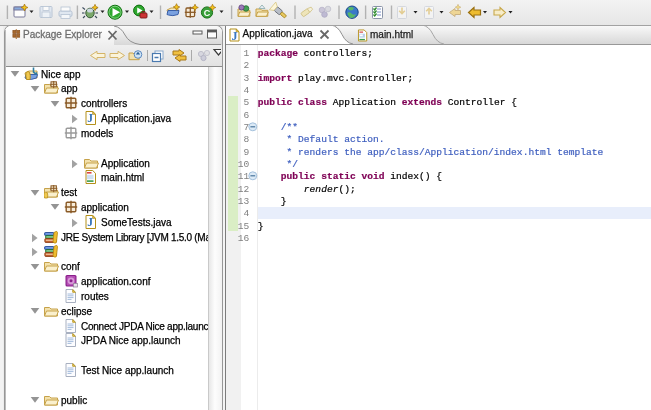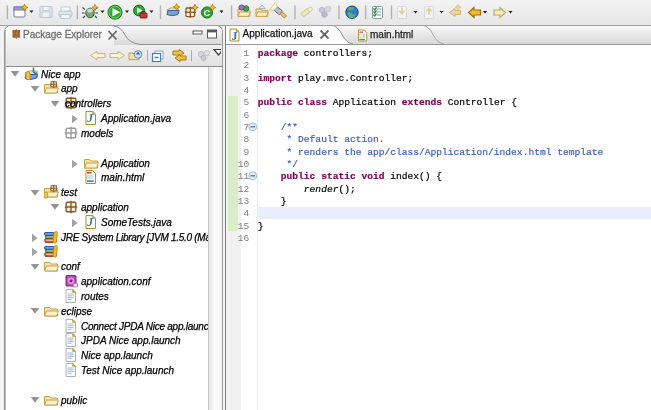--- a/index.html
+++ b/index.html
@@ -14,21 +14,21 @@
   #lpanel{left:4px;top:25px;width:219px;height:385px;
      border:1px solid #979797;border-bottom:none;box-sizing:border-box;
      border-radius:7px 7px 0 0;background:#fff;overflow:hidden;}
   #ltabrow{left:0;top:0;width:217px;height:19px;
      background:linear-gradient(#fafafa,#d8d8d8);}
   #ltab{left:0;top:0;width:109px;height:19px;background:linear-gradient(#ffffff,#efefef);}
   #ltitle{left:18px;top:3px;font-size:10px;color:#6e6e6e;-webkit-text-stroke:0.28px #6e6e6e;}
   #ltoolrow{left:0;top:19px;width:217px;height:22px;
      background:linear-gradient(#efefef,#e2e2e2);border-bottom:1px solid #8c8c8c;box-sizing:border-box;}
   #ltree{left:0;top:41px;width:217px;height:343px;background:#fff;overflow:hidden;}
-  .trow{position:absolute;height:15px;white-space:nowrap;left:0;width:252px;font-style:italic;}
+  .trow{position:absolute;height:15px;white-space:nowrap;left:0;width:252px;}
   .trow .lbl{position:absolute;top:0;line-height:15px;font-size:10px;color:#000;-webkit-text-stroke:0.25px #000;}
   #lscroll{left:202.5px;top:41px;width:14.5px;height:343px;
      background:linear-gradient(90deg,#e7e7e7,#fdfdfd 45%,#f2f2f2);border-left:1px solid #c9c9c9;box-sizing:border-box;}
   
   #epanel{left:225px;top:25px;width:426px;height:385px;
      border-left:1px solid #7c7c7c;box-sizing:border-box;background:#fff;}
   #etabrow{left:0;top:0;width:426px;height:19px;
      background:linear-gradient(#fafafa,#d8d8d8);border-bottom:1px solid #989898;}
   #etab1{left:0;top:0;width:105px;height:19px;background:#ffffff;}
   #etab1t{left:16.6px;top:3px;font-size:10px;color:#101010;-webkit-text-stroke:0.25px #101010;}
@@ -297,21 +297,21 @@
         </svg>
         <svg style="left:59px;top:0px;position:absolute" width="16" height="15">
           <g>
             <g stroke="#8a5a26" stroke-width="1.4">
               <rect x="2.2" y="2.2" width="9.6" height="9.6" fill="#f7ecd9" rx="1"></rect>
               <line x1="7" y1="0.8" x2="7" y2="13.2"></line>
               <line x1="0.8" y1="7" x2="13.2" y2="7"></line>
             </g>
           </g>
         </svg>
-        <div class="lbl" style="left:60px">controllers</div>
+        <div class="lbl" style="left:76px">controllers</div>
       </div>
       <div class="trow" style="top:44.06px">
         <svg style="left:66px;top:3px;position:absolute" width="8" height="10">
           <path d="M1,0.8 L1,9.2 L6.6,5 Z" fill="#a2a2a2"></path>
         </svg>
         <svg style="left:79px;top:0px;position:absolute" width="16" height="15">
           <g>
             <path d="M2,0.5 h6.7 l2.8,2.8 v10.2 h-9.5 z" fill="#ffffff" stroke="#b49019" stroke-width="1"></path>
             <path d="M8.7,0.5 l2.8,2.8 h-2.8 z" fill="#e8c95e" stroke="#b49019" stroke-width="0.8"></path>
             <text x="6.2" y="11" font-family="Liberation Serif" font-size="11.5" font-weight="bold" fill="#3272b8" text-anchor="middle">J</text>
@@ -506,35 +506,20 @@
             <path d="M8.7,0.5 l2.8,2.8 h-2.8 z" fill="#e8c95e" stroke="#b49019" stroke-width="0.8"></path>
             <g stroke="#a4bcdc" stroke-width="1">
               <line x1="3.5" y1="5" x2="9.5" y2="5"></line>
               <line x1="3.5" y1="6.8" x2="9.5" y2="6.8"></line>
               <line x1="3.5" y1="8.6" x2="9.5" y2="8.6"></line>
               <line x1="3.5" y1="10.4" x2="7.5" y2="10.4"></line>
             </g>
           </g>
         </svg>
         <div class="lbl" style="left:76px">JPDA Nice app.launch</div>
-      </div>
-      <div class="trow" style="top:281.18px">
-        <svg style="left:59px;top:0px;position:absolute" width="16" height="15">
-          <g>
-            <path d="M2,0.5 h6.7 l2.8,2.8 v10.2 h-9.5 z" fill="#fdfdff" stroke="#a8b0c0" stroke-width="1"></path>
-            <path d="M8.7,0.5 l2.8,2.8 h-2.8 z" fill="#e8c95e" stroke="#b49019" stroke-width="0.8"></path>
-            <g stroke="#a4bcdc" stroke-width="1">
-              <line x1="3.5" y1="5" x2="9.5" y2="5"></line>
-              <line x1="3.5" y1="6.8" x2="9.5" y2="6.8"></line>
-              <line x1="3.5" y1="8.6" x2="9.5" y2="8.6"></line>
-              <line x1="3.5" y1="10.4" x2="7.5" y2="10.4"></line>
-            </g>
-          </g>
-        </svg>
-        <div class="lbl" style="left:76px">Nice app.launch</div>
       </div>
       <div class="trow" style="top:296.00px">
         <svg style="left:59px;top:0px;position:absolute" width="16" height="15">
           <g>
             <path d="M2,0.5 h6.7 l2.8,2.8 v10.2 h-9.5 z" fill="#fdfdff" stroke="#a8b0c0" stroke-width="1"></path>
             <path d="M8.7,0.5 l2.8,2.8 h-2.8 z" fill="#e8c95e" stroke="#b49019" stroke-width="0.8"></path>
             <g stroke="#a4bcdc" stroke-width="1">
               <line x1="3.5" y1="5" x2="9.5" y2="5"></line>
               <line x1="3.5" y1="6.8" x2="9.5" y2="6.8"></line>
               <line x1="3.5" y1="8.6" x2="9.5" y2="8.6"></line>

